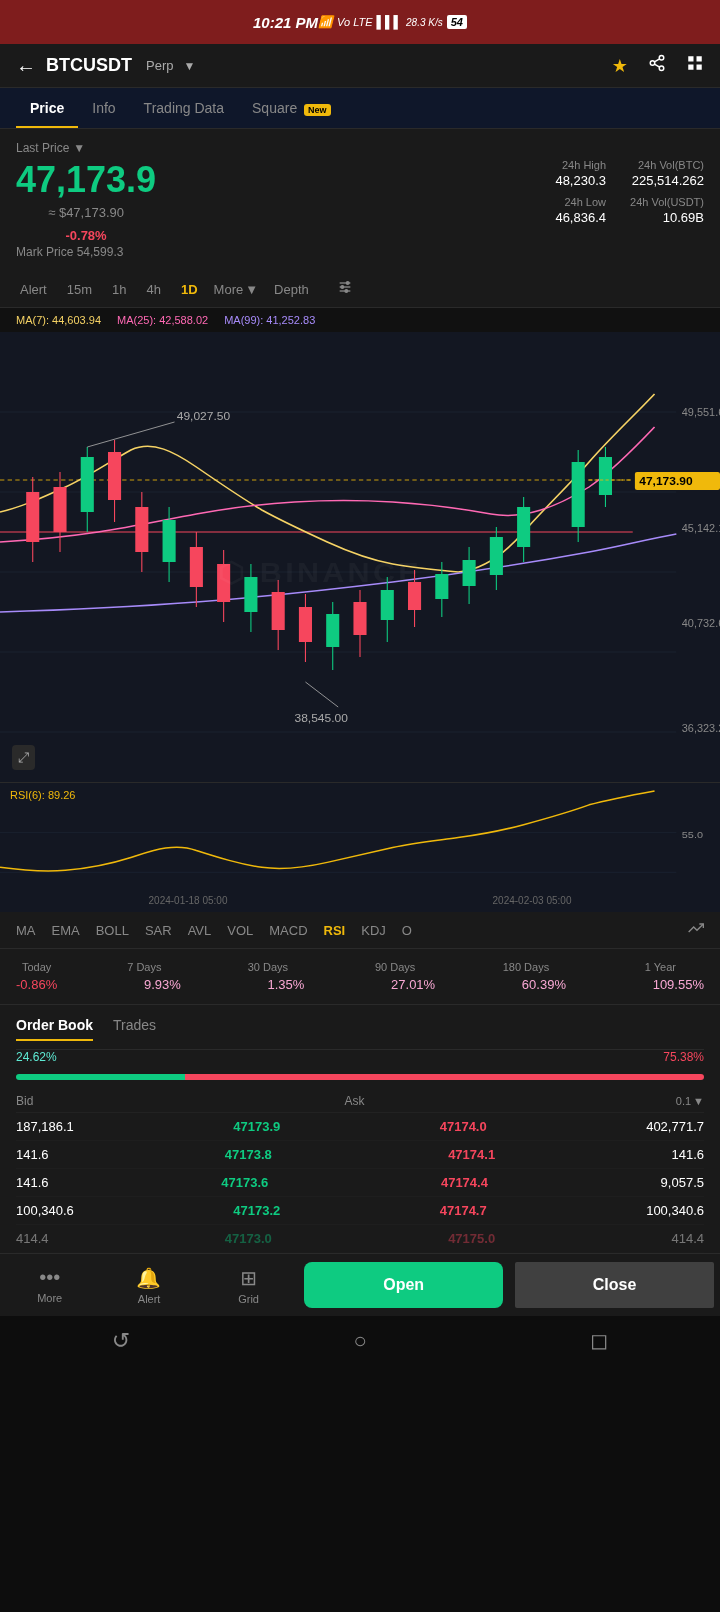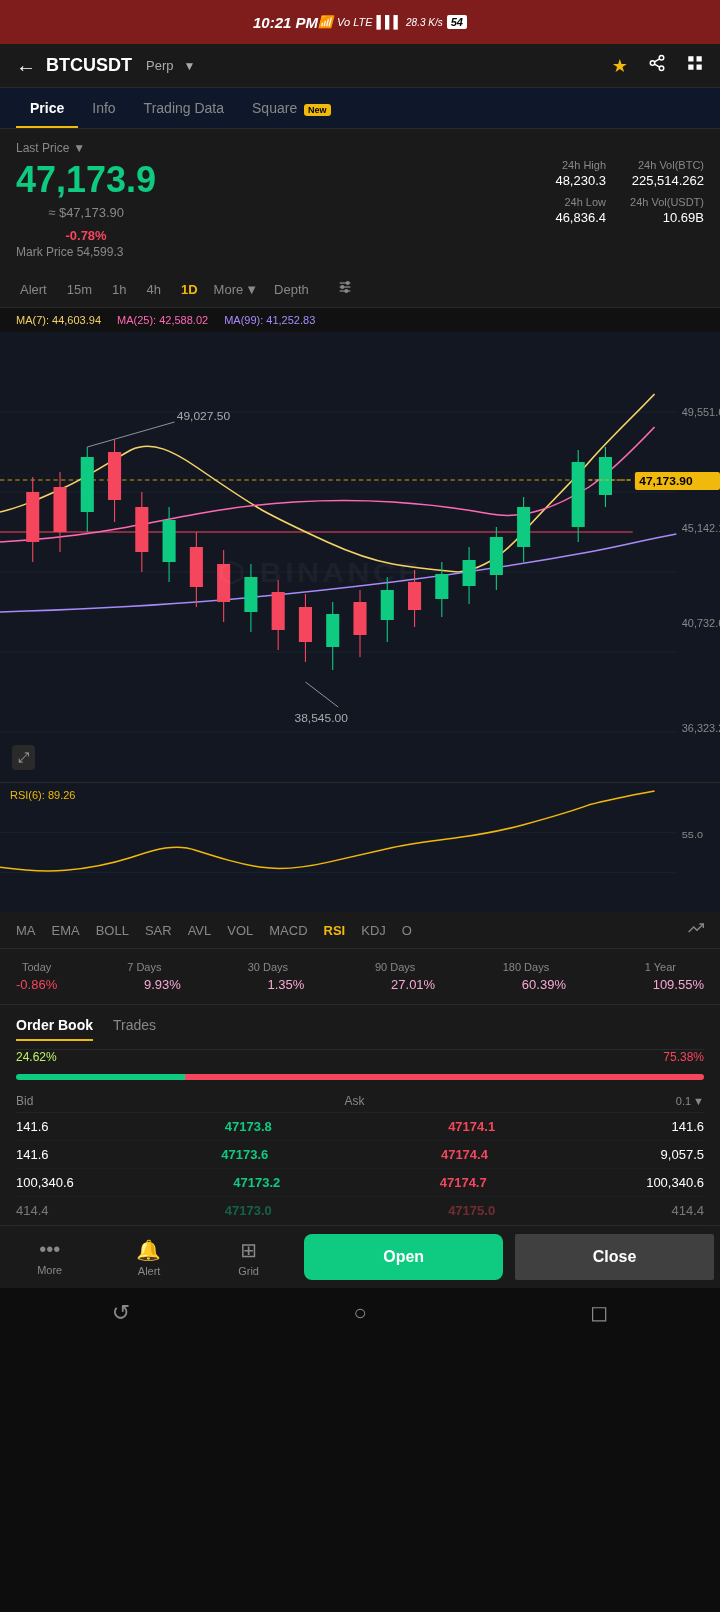--- a/index.html
+++ b/index.html
@@ -295,21 +295,21 @@
     .progress-ask {
       background: #f6465d;
       height: 100%;
     }
     .progress-labels {
       display: flex;
       justify-content: space-between;
       font-size: 12px;
       margin-bottom: 6px;
     }
-    .bid-pct { color: #bef264; }
+    .bid-pct { color: #5eead4; }
     .ask-pct { color: #f6465d; }
 
     
     .ob-header {
       display: flex;
       justify-content: space-between;
       font-size: 12px;
       color: #888;
       padding: 4px 0;
       border-bottom: 1px solid #222;
@@ -625,20 +625,24 @@
     <span>89.26</span>
   </div>
   <svg width="100%" height="100%" viewBox="0 0 660 130" preserveAspectRatio="none">
     <rect width="660" height="130" fill="#131722"></rect>
     <line x1="0" y1="50" x2="620" y2="50" stroke="#1e2a3a" stroke-width="0.5"></line>
     <line x1="0" y1="90" x2="620" y2="90" stroke="#1e2a3a" stroke-width="0.5"></line>
 
     <path d="M0,85 C20,88 40,90 60,88 C80,86 100,82 120,75 C140,68 160,60 180,68 C200,75 220,82 240,85 C260,88 280,85 300,80 C320,75 340,70 360,65 C380,60 400,58 420,55 C440,52 460,48 480,42 C500,36 520,30 540,22 C560,16 580,12 600,8" stroke="#f0b90b" stroke-width="1.5" fill="none"></path>
     <text x="625" y="55" fill="#888" font-size="10">55.0</text>
   </svg>
+  <div class="chart-dates">
+    <span>2024-01-18 05:00</span>
+    <span>2024-02-03 05:00</span>
+  </div>
 </div>
 
 <div class="indicator-tabs">
   <span class="ind-tab">MA</span>
   <span class="ind-tab">EMA</span>
   <span class="ind-tab">BOLL</span>
   <span class="ind-tab">SAR</span>
   <span class="ind-tab">AVL</span>
   <span class="ind-tab">VOL</span>
   <span class="ind-tab">MACD</span>
@@ -700,20 +704,26 @@
   <div class="ob-header">
     <span>Bid</span>
     <span>Ask</span>
     <div class="ob-size-right">
       <span>0.1</span>
       <span>▼</span>
     </div>
   </div>
 
   <div class="ob-row">
+    <span class="ob-bid">187,186.1</span>
+    <span class="ob-price-green">47173.9</span>
+    <span class="ob-price-red">47174.0</span>
+    <span class="ob-ask">402,771.7</span>
+  </div>
+  <div class="ob-row">
     <span class="ob-bid">141.6</span>
     <span class="ob-price-green">47173.8</span>
     <span class="ob-price-red">47174.1</span>
     <span class="ob-ask">141.6</span>
   </div>
   <div class="ob-row">
     <span class="ob-bid">141.6</span>
     <span class="ob-price-green">47173.6</span>
     <span class="ob-price-red">47174.4</span>
     <span class="ob-ask">9,057.5</span>

